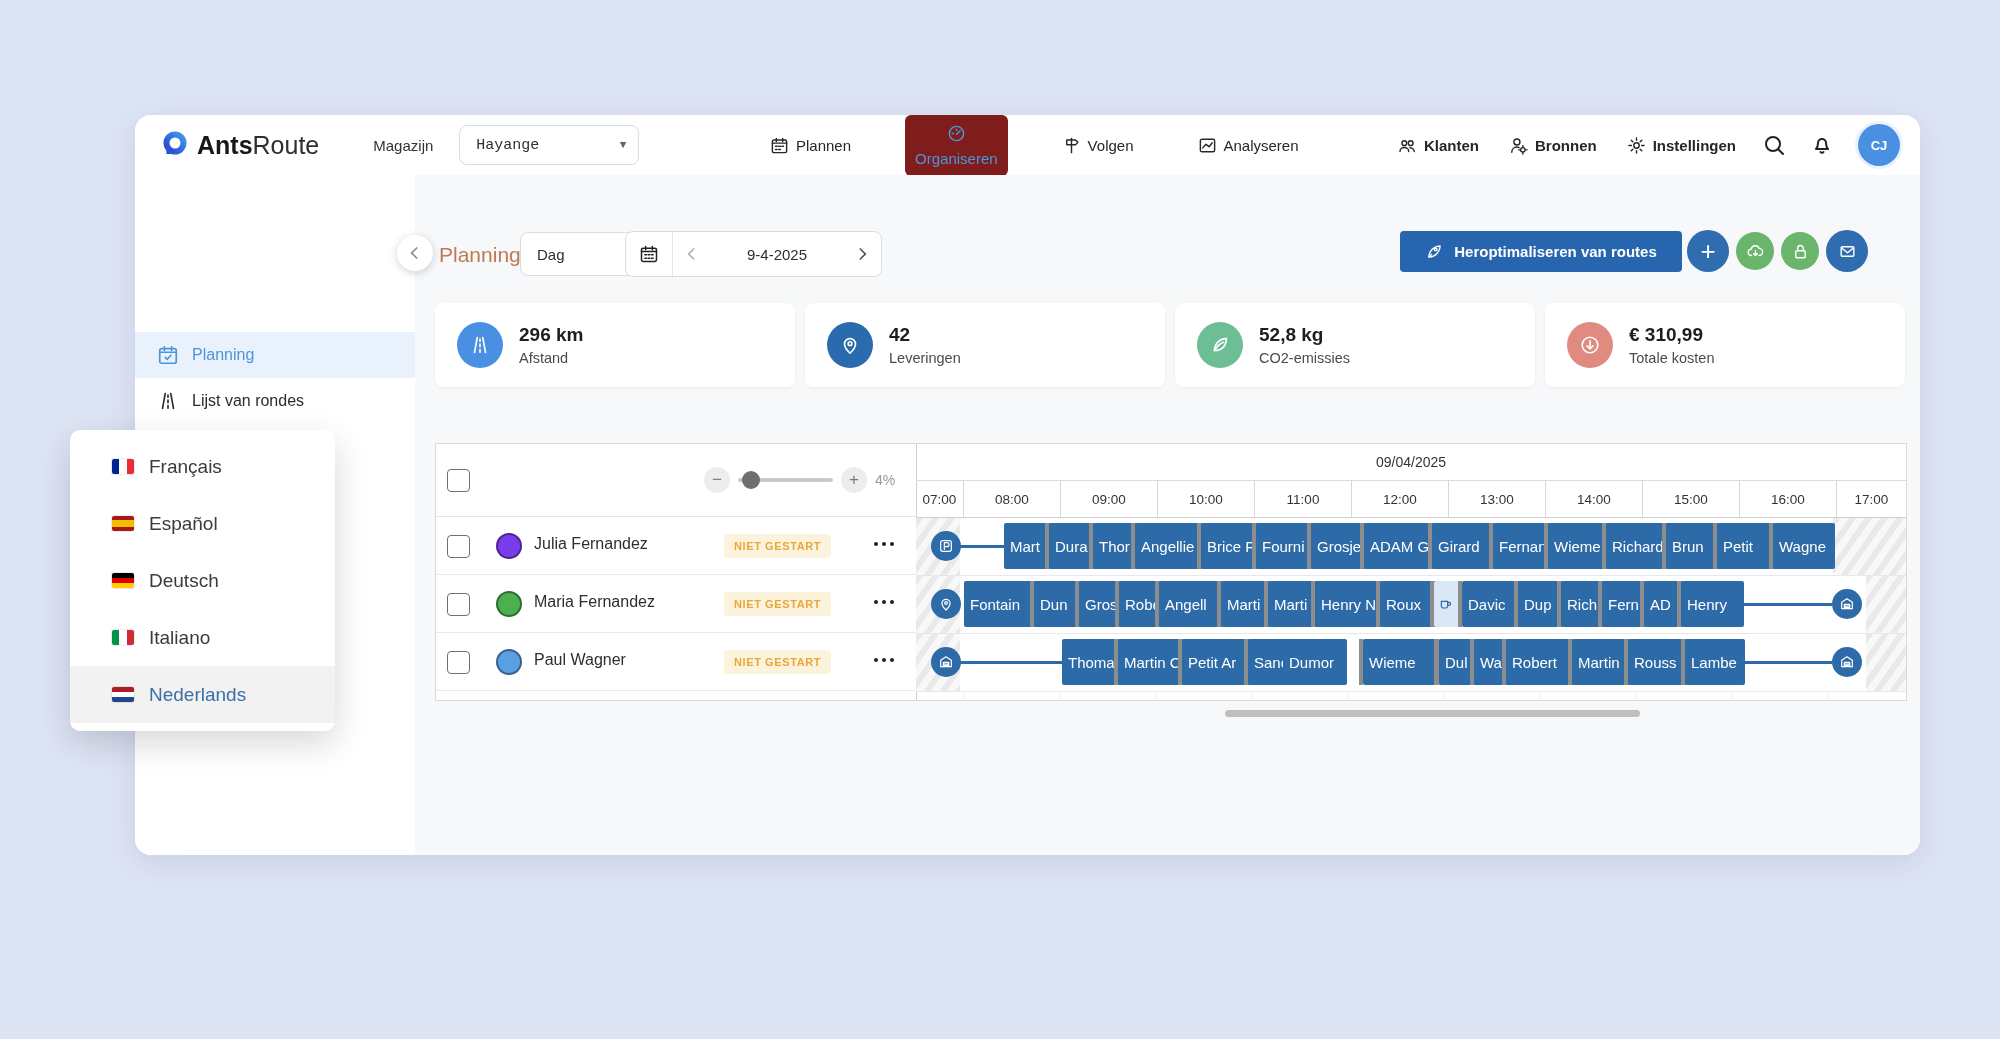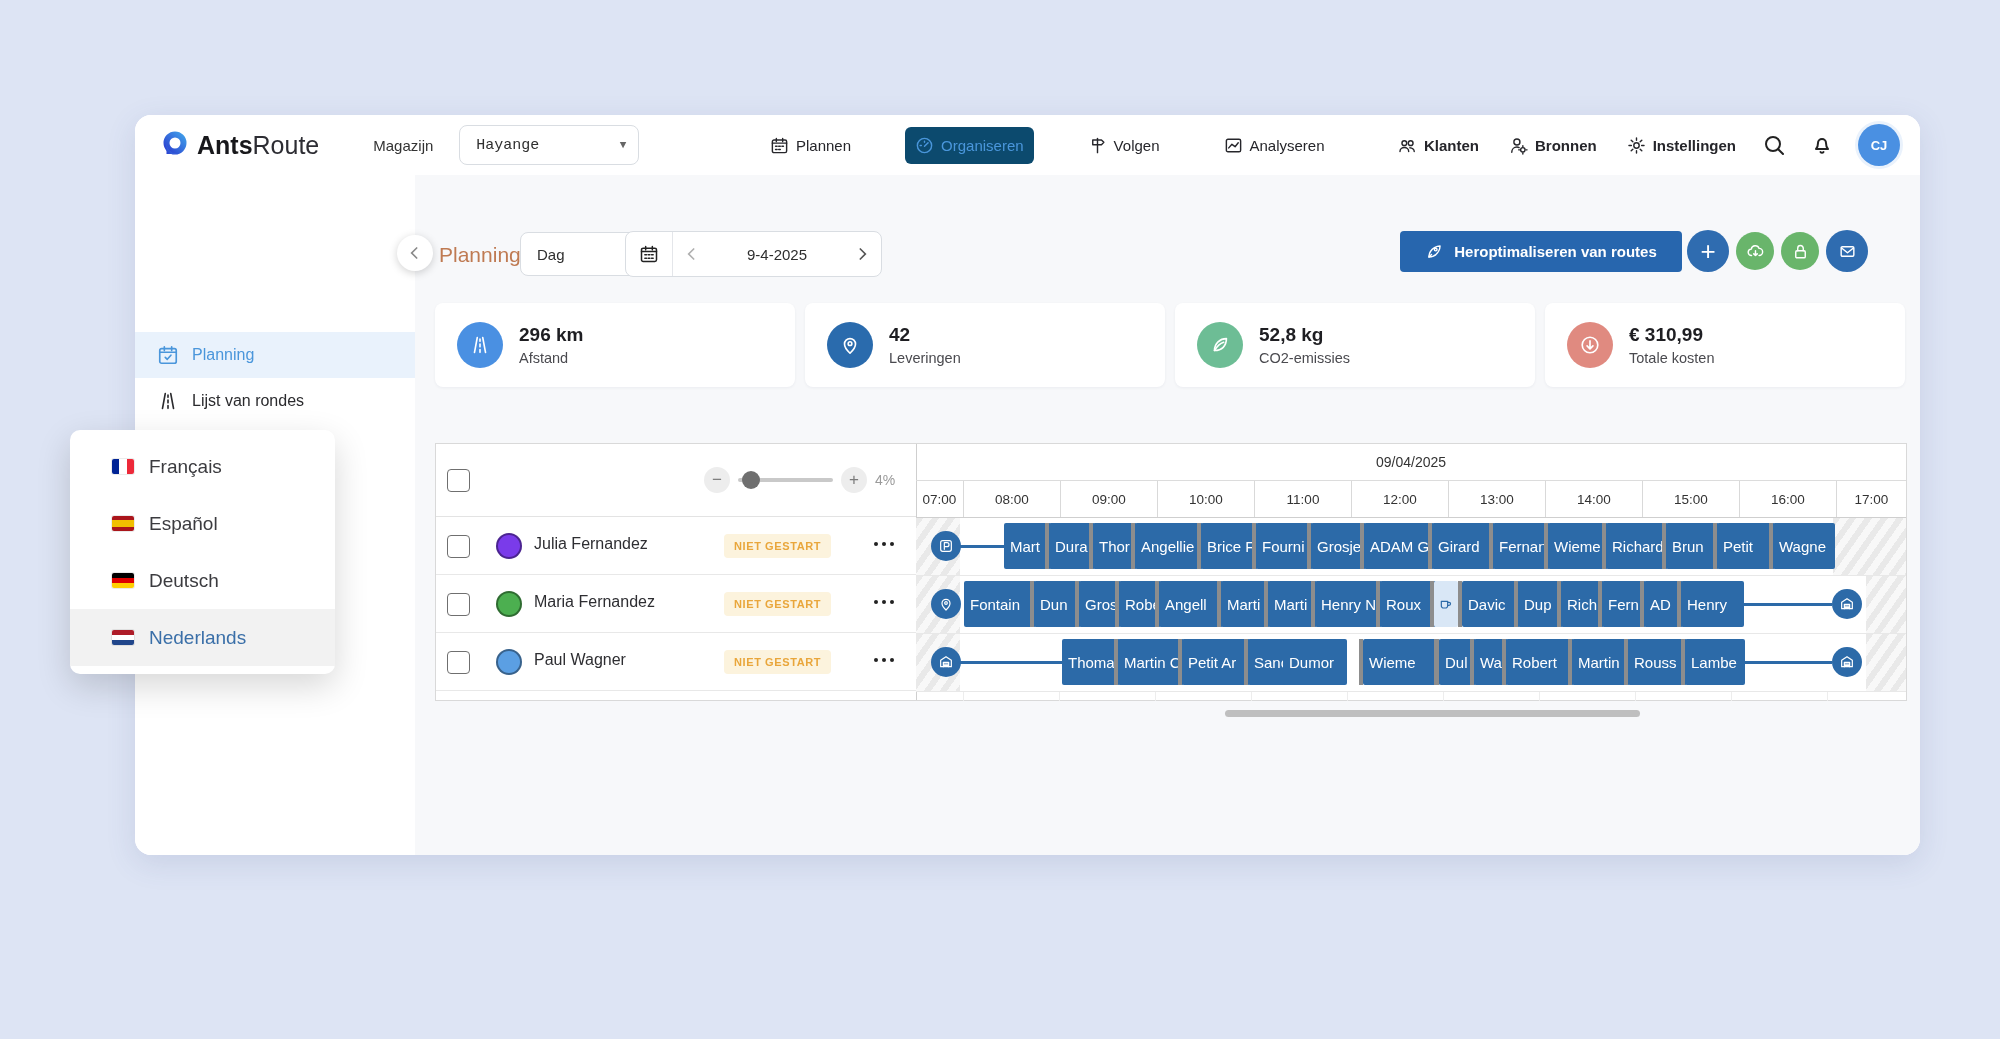--- a/index.html
+++ b/index.html
@@ -13,21 +13,21 @@
   .nav-left{position:absolute;left:24px;top:0;height:60px;display:flex;align-items:center;gap:26px;}
   .logo{display:flex;align-items:center;gap:8px;font-size:25px;}
   .logo b{font-weight:700;color:#18181b;}
   .logo span.lt{font-weight:400;color:#2d2d33;}
   .wh-label{font-size:15px;color:#333;margin-left:28px;}
   .wh-select{display:flex;align-items:center;justify-content:space-between;width:150px;height:38px;
              border:1px solid #d9dde2;border-radius:8px;padding:0 12px 0 16px;font-size:15px;background:#fff;font-family:Liberation Mono, monospace;}
   .caret{font-size:11px;color:#666;}
   .nav-center{position:absolute;left:625px;top:0;height:60px;display:flex;align-items:center;gap:44px;}
   .nav-item{display:flex;align-items:center;gap:7px;font-size:15px;color:#26262b;padding:9px 10px;border-radius:6px;cursor:pointer;}
-  .nav-item.active{background:#0c4a6e;color:#4a96db;}
+  .nav-item.active{background:#7f1d1d;color:#4a96db;flex-direction:column;}
   .nav-item .ic{width:19px;height:19px;}
   .nav-right{position:absolute;right:20px;top:0;height:60px;display:flex;align-items:center;gap:24px;}
   .nav-right .nav-item{padding:4px 2px;font-weight:bold;}
   .icon-btn{width:24px;height:24px;color:#222;}
   .avatar-cj{width:42px;height:42px;border-radius:50%;background:#4a90e2;color:#fff;font-size:13px;font-weight:700;
              display:flex;align-items:center;justify-content:center;box-shadow:0 0 0 3px #eaf2fc;}
   .ic{width:20px;height:20px;flex:0 0 auto;}
   
   .sidebar{position:absolute;left:0;top:60px;bottom:0;width:280px;background:#fff;border-right:1px solid #ececec;
            border-radius:0 0 0 16px;}
@@ -572,18 +572,22 @@
         <span>Français</span>
       </div>
       <div class="lang-item">
         <span class="flag flag-es"></span>
         <span>Español</span>
       </div>
       <div class="lang-item">
         <span class="flag flag-de"></span>
         <span>Deutsch</span>
       </div>
+      <div class="lang-item">
+        <span class="flag flag-it"></span>
+        <span>Italiano</span>
+      </div>
       <div class="lang-item active">
         <span class="flag flag-nl"></span>
         <span>Nederlands</span>
       </div>
     </div>
 </div>
 
 </body></html>

